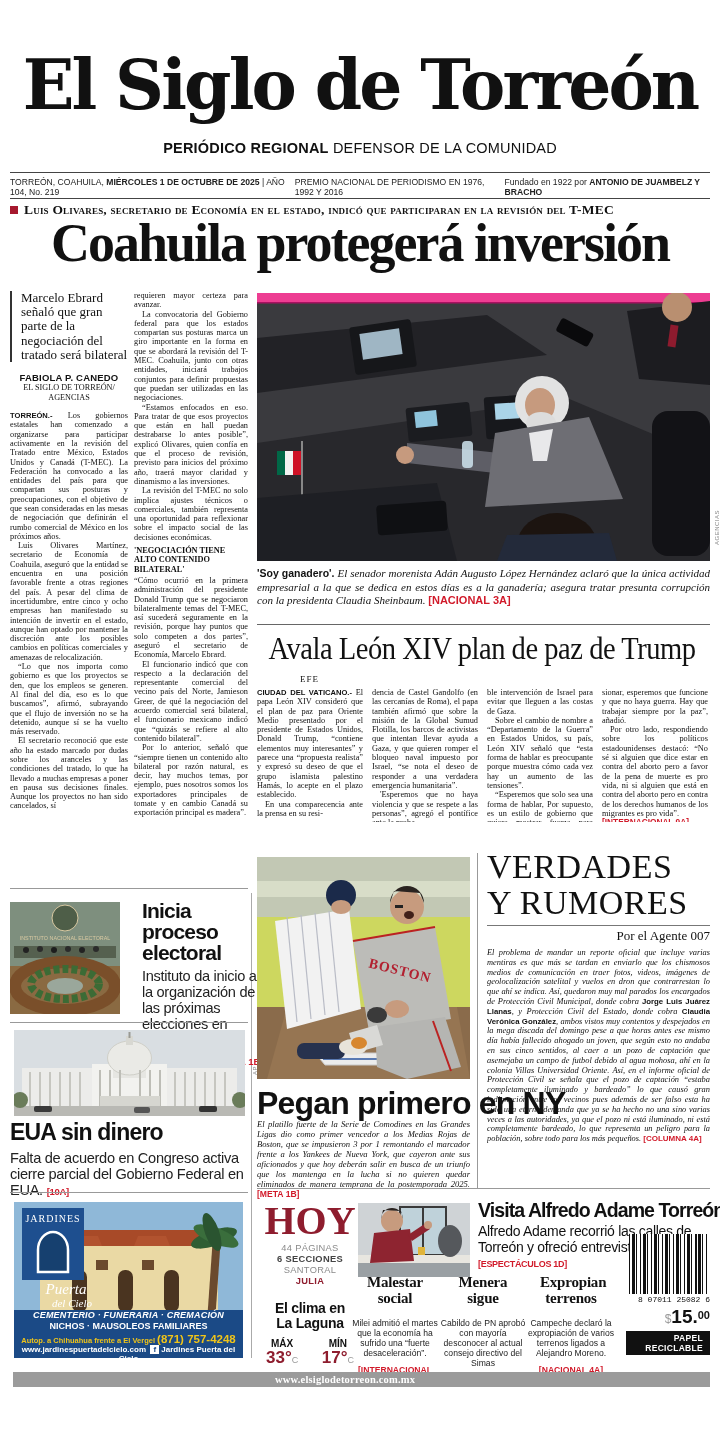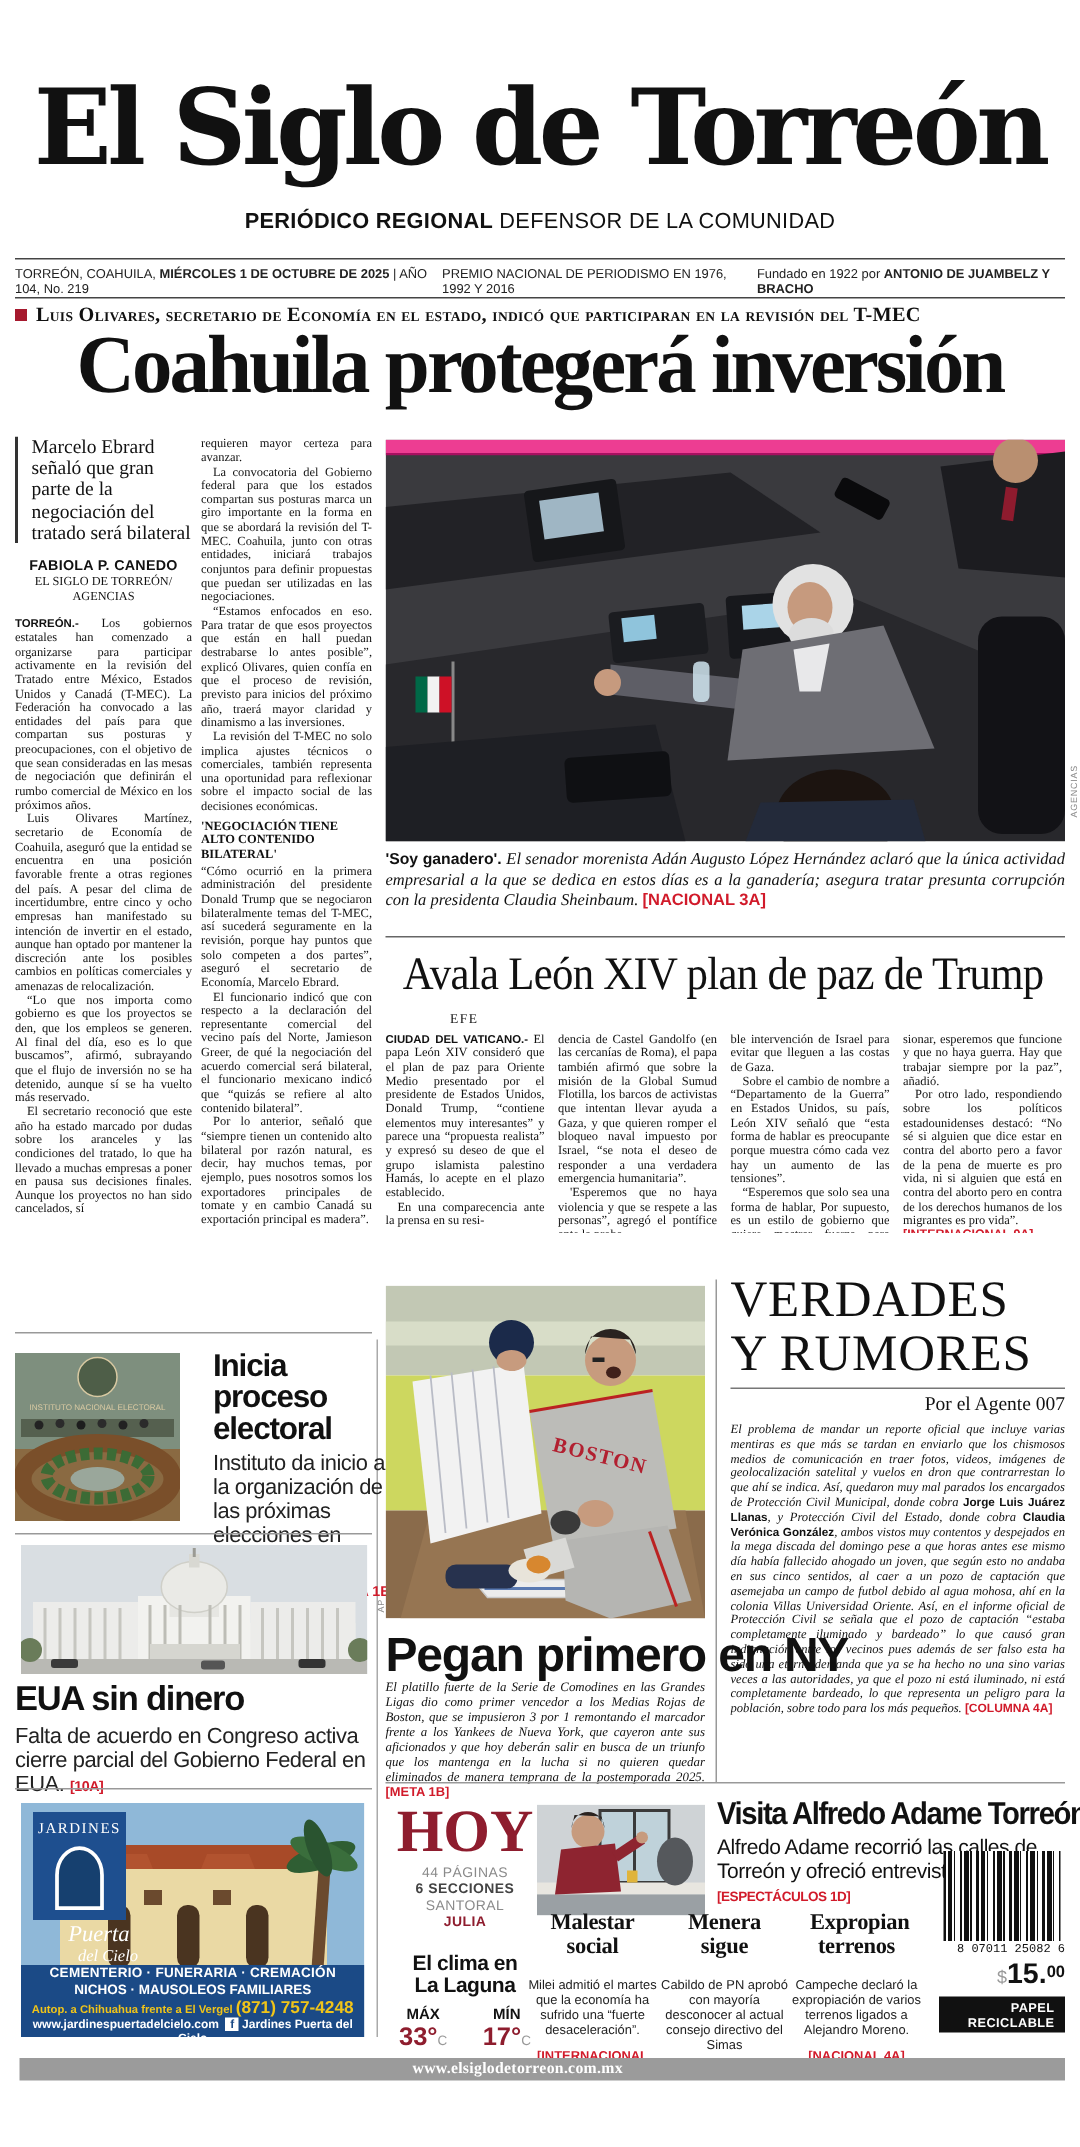--- a/index.html
+++ b/index.html
@@ -117,21 +117,21 @@
   .price .cents{font-weight:bold;font-size:11px;vertical-align:4px;}
   .papel{display:inline-block;background:#111;color:#fff;font-weight:bold;font-size:8.5px;
     padding:2px 7px;margin-top:3px;letter-spacing:.3px;}
   .footer-bar{position:absolute;left:13px;top:1372px;width:697px;height:15px;background:#9b9b9b;
     color:#fff;font-weight:bold;font-size:10.5px;line-height:15px;padding-left:262px;
     box-sizing:border-box;letter-spacing:.2px;font-family:Liberation Serif, serif;}
 
   
   .ad{position:absolute;left:14px;top:1202px;width:229px;height:156px;overflow:hidden;}
   .ad-txt{position:absolute;left:0;width:229px;text-align:center;color:#fff;}
-  .ad-line1{top:108px;font-weight:bold;font-size:9px;letter-spacing:.2px;}
+  .ad-line1{top:108px;font-weight:bold;font-size:9px;letter-spacing:.2px;font-style:italic;}
   .ad-line2{top:119px;font-weight:bold;font-size:9px;}
   .ad-line3{top:131px;font-size:7.5px;}
   .ad-line3 .addr{color:#f0c419;font-weight:bold;}
   .ad-line3 .phone{color:#f0c419;font-weight:bold;font-size:11.5px;}
   .ad-line4{top:143px;font-weight:bold;font-size:8px;}
 </style>
 </head>
 <body>
 
 <div class="page">

